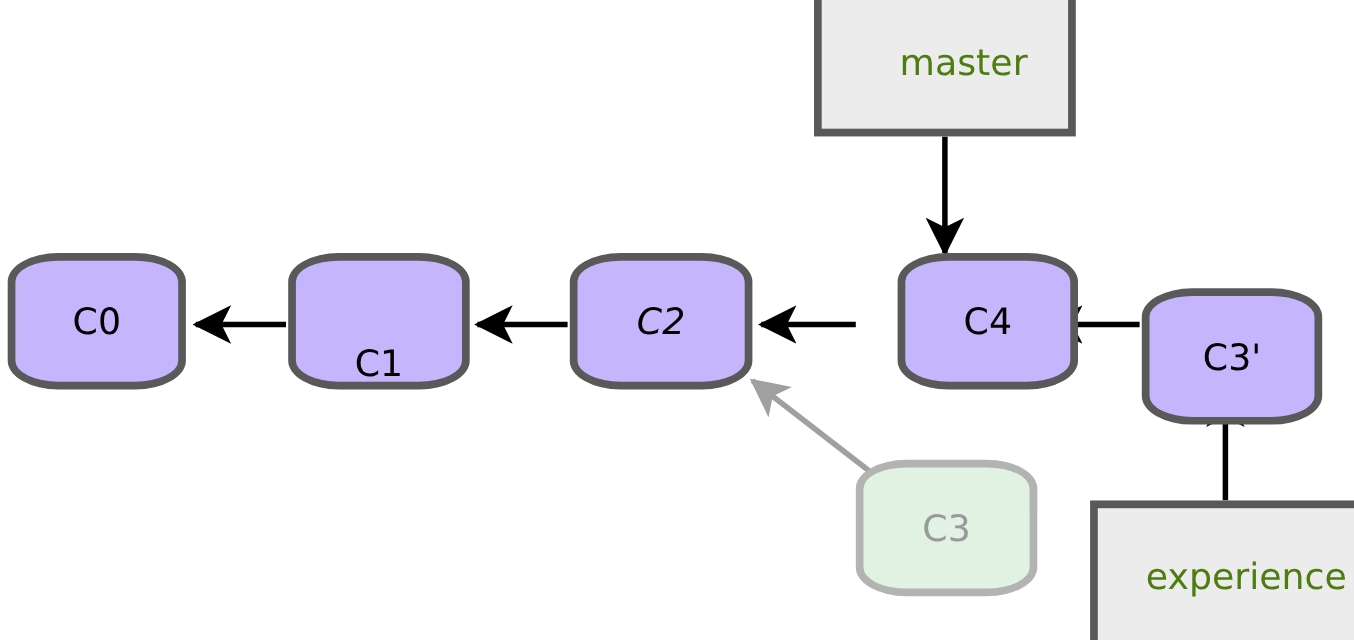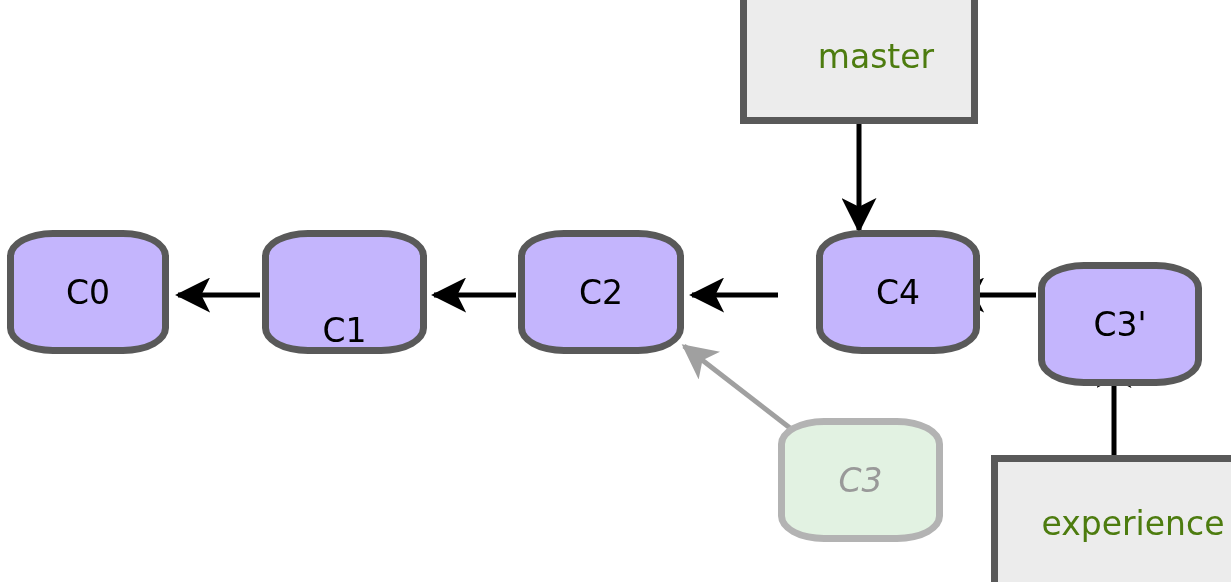--- a/index.html
+++ b/index.html
@@ -37,21 +37,20 @@
     align-items: center;
     justify-content: center;
   }
   .commit-node.normal {
     background: #c4b5fd;
     border-color: #595959;
   }
   .commit-node.ghost {
     background: #e2f2e2;
     border-color: #b3b3b3;
-    font-style: italic;
   }
   .commit-label {
     font-size: 33px;
     line-height: 1;
     letter-spacing: 0px;
     user-select: none;
   }
   .commit-node.normal .commit-label {
     color: #000000;
   }
@@ -108,21 +107,21 @@
   </svg>
 
   <div class="commit-node normal" style="left:7px;  top:230px; width:162px; height:124px;">
     <span class="commit-label">C0</span>
   </div>
 
   <div class="commit-node normal" style="left:262px; top:230px; width:165px; height:124px;align-items:flex-end;">
     <span class="commit-label">C1</span>
   </div>
 
-  <div class="commit-node normal" style="left:518px; top:230px; width:166px; height:124px;">
+  <div class="commit-node normal" style="left:518px; top:230px; width:166px; height:124px;font-style:italic;">
     <span class="commit-label">C2</span>
   </div>
 
   <div class="commit-node normal" style="left:816px; top:230px; width:164px; height:124px;">
     <span class="commit-label">C4</span>
   </div>
 
   <div class="commit-node normal" style="left:1038px; top:230px; width:164px; height:124px;margin-top:32px;">
     <span class="commit-label">C3'</span>
   </div>

